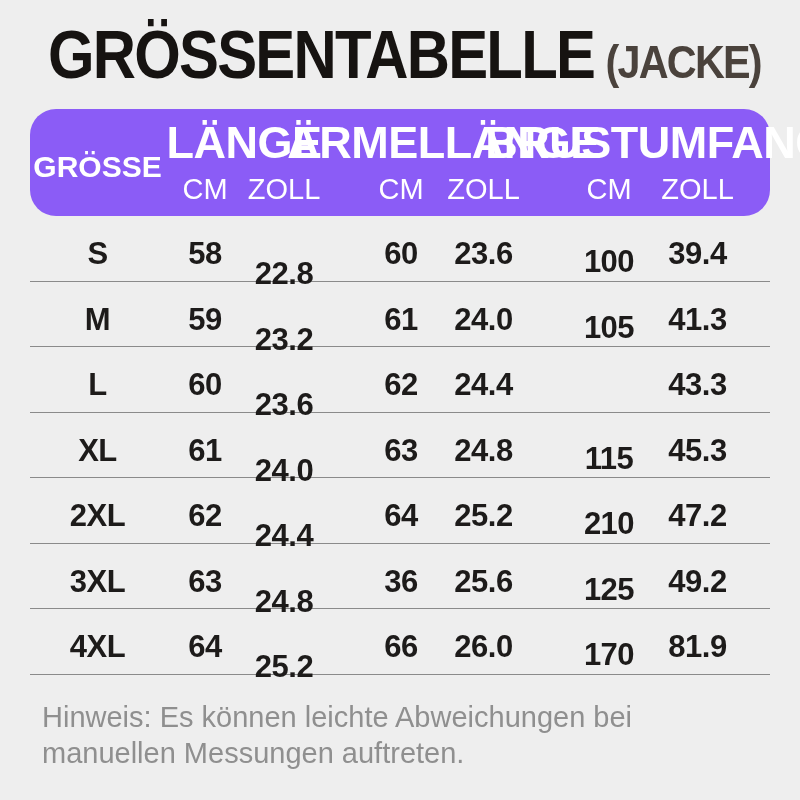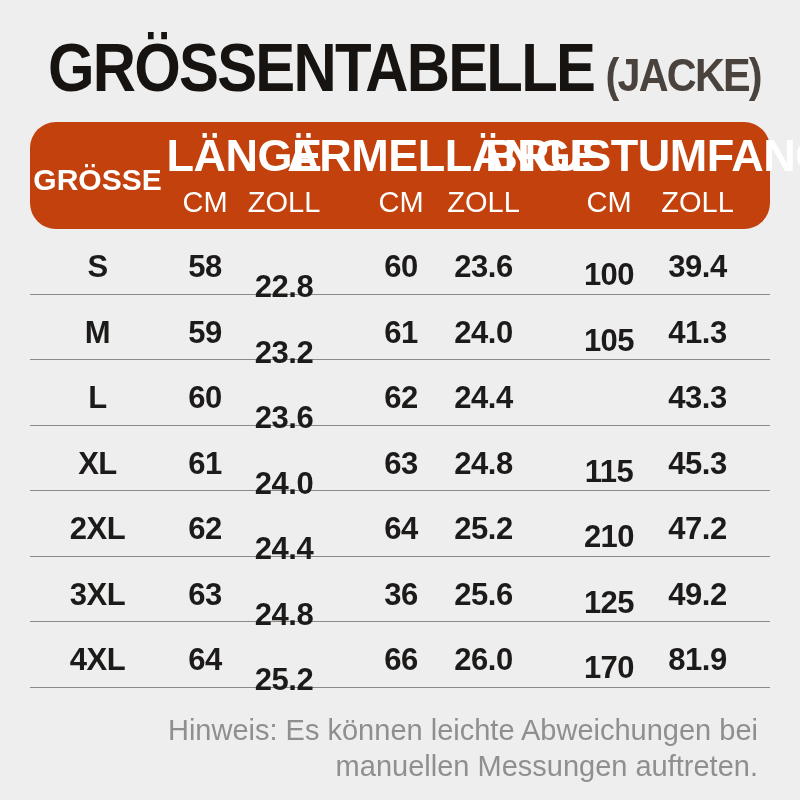--- a/index.html
+++ b/index.html
@@ -8,21 +8,21 @@
     width: 800px;
     height: 800px;
     overflow: hidden;
     background: #eeeeee;
     font-family: "Liberation Sans", sans-serif;
   }
   .page {
     width: 800px;
     height: 800px;
     box-sizing: border-box;
-    padding-top: 32px;
+    padding-top: 19px;
   }
   
   h1.title {
     margin: 0 0 20px 0;
     height: 70px;
     line-height: 70px;
     text-align: center;
     white-space: nowrap;
     font-weight: bold;
     transform: scaleX(0.88);
@@ -42,21 +42,21 @@
   .band, .row {
     display: grid;
     grid-template-columns: 135px 80px 78px 38px 80px 85px 43px 80px 97px 24px;
     margin: 0 30px;
     width: 740px;
     box-sizing: border-box;
   }
   
   .band {
     grid-template-rows: 54px 53px;
-    background: #c2410c;
+    background: #8b5cf6;
     border-radius: 26px;
     color: #ffffff;
   }
   .band > div {
     display: flex;
     align-items: center;
     justify-content: center;
     text-align: center;
   }
   .h-size  { grid-column: 1; grid-row: 1 / 3; font-size: 30px; font-weight: bold; padding-top: 8px; }
@@ -90,21 +90,21 @@
   .c-lencm    { grid-column: 2; }
   .c-lenzoll  { grid-column: 3; margin-top: 40px; }
   .c-armcm    { grid-column: 5; }
   .c-armzoll  { grid-column: 6; }
   .c-chestcm  { grid-column: 8; margin-top: 16px; }
   .c-chestzoll{ grid-column: 9; }
   
   .note {
     margin: 24px auto 0 auto;
     width: 716px;
-    text-align: right;
+    text-align: left;
     font-size: 29px;
     line-height: 36px;
     color: #8f8f8f;
     font-weight: normal;
   }
 </style>
 </head>
 <body>
 
 <div class="page">

